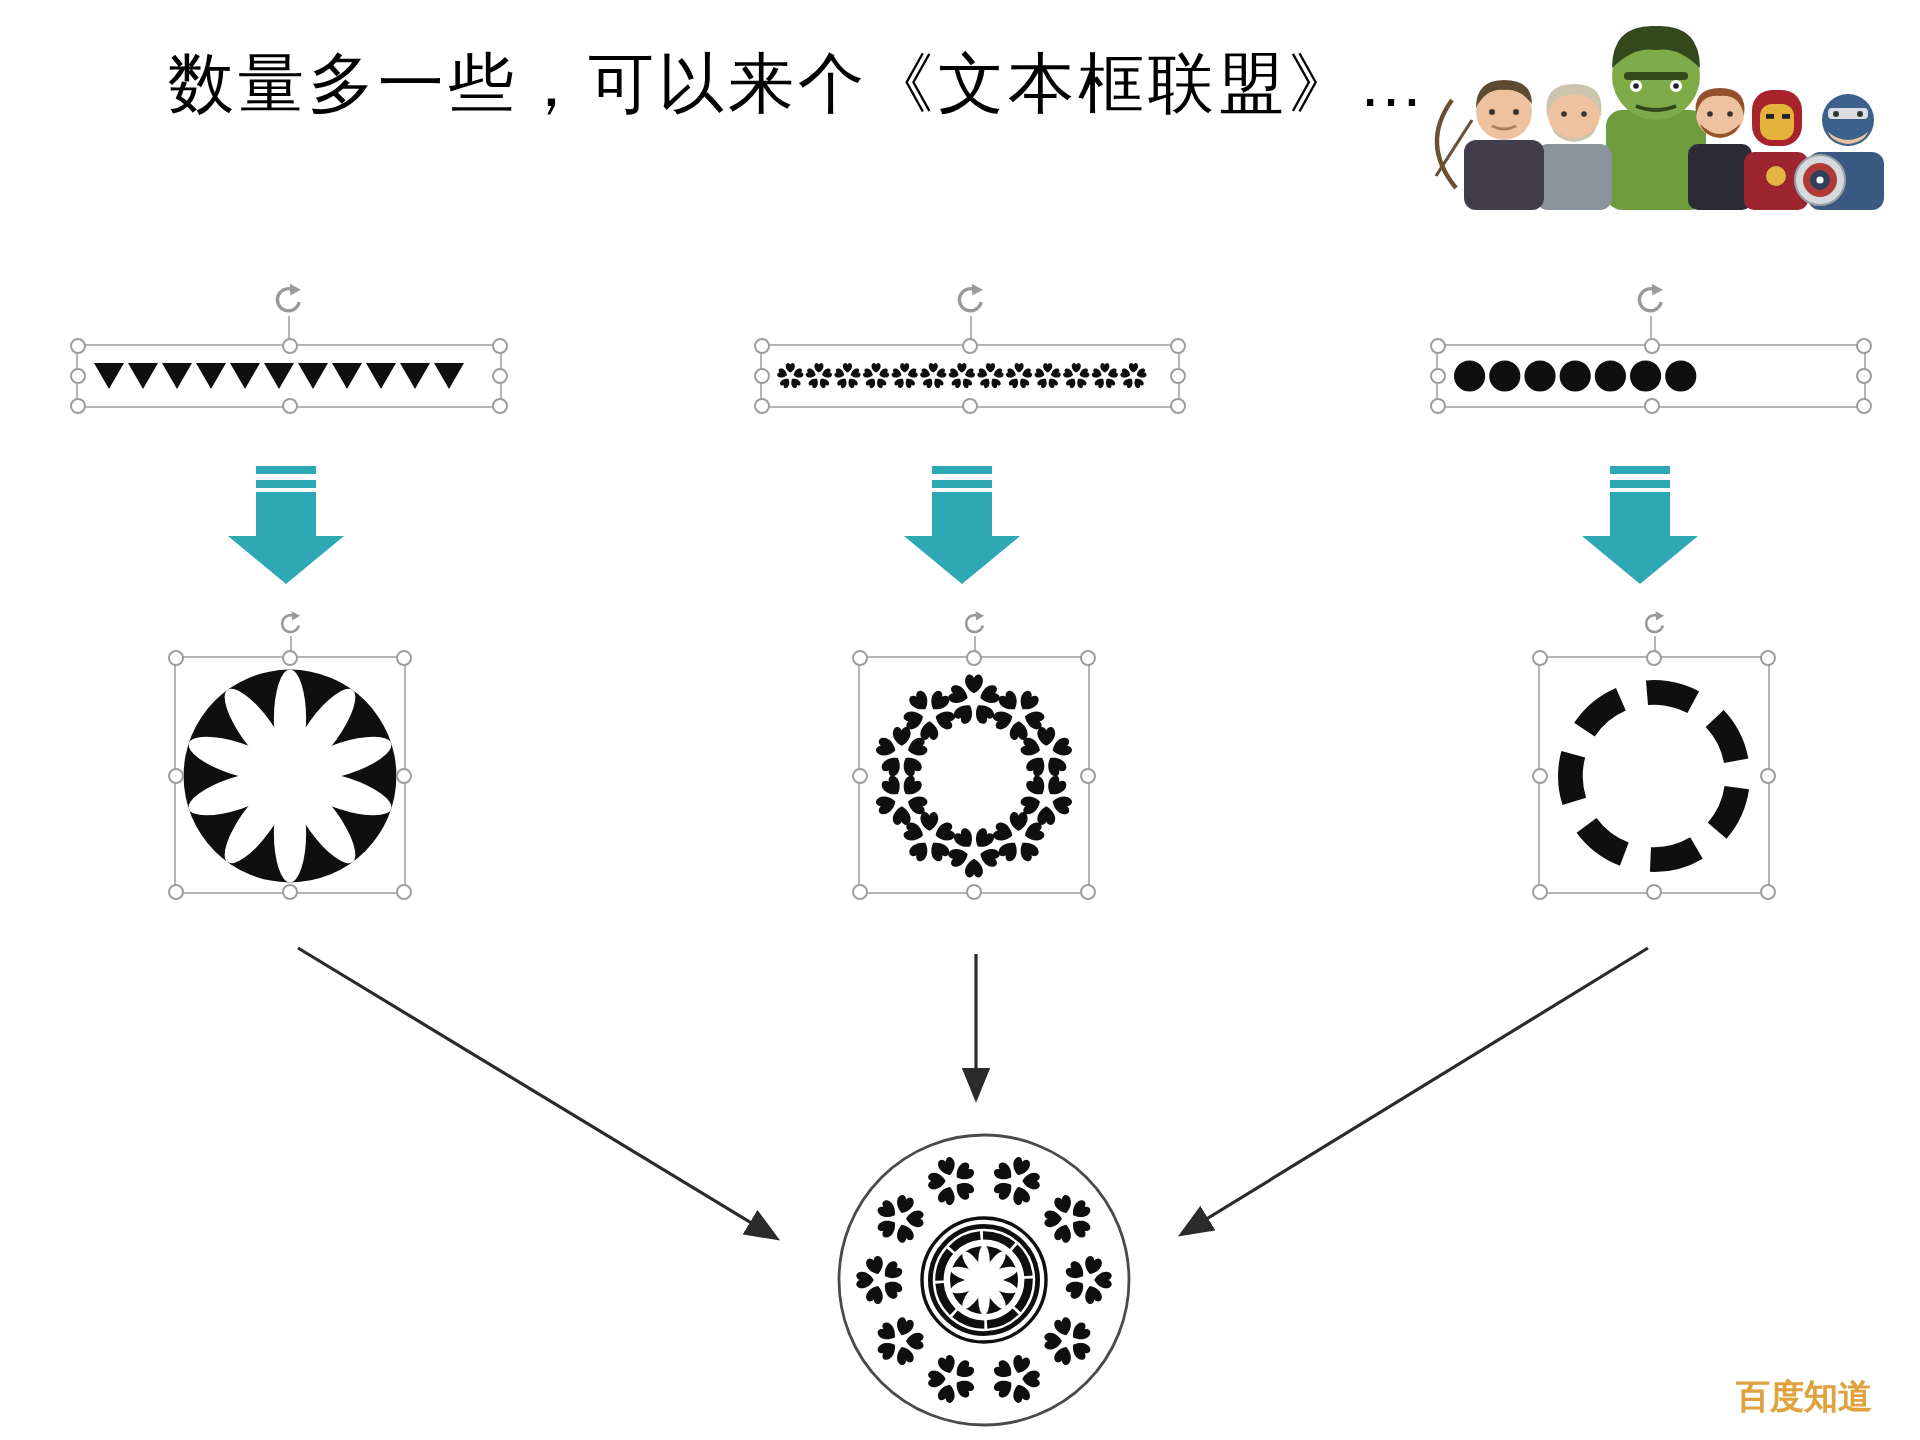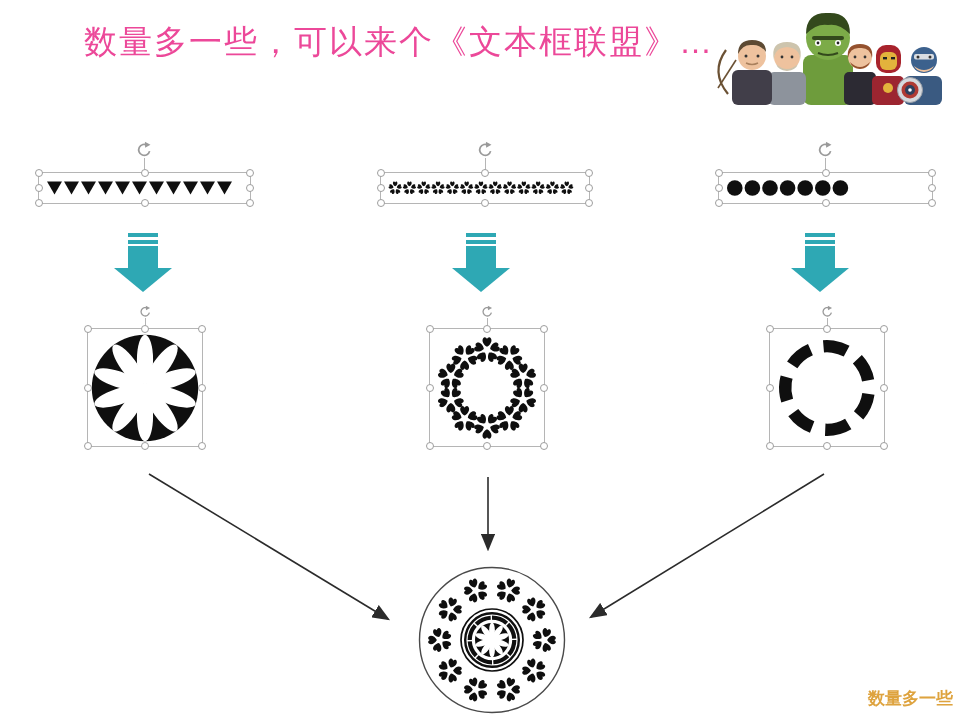--- a/index.html
+++ b/index.html
@@ -39,21 +39,21 @@
           <use href="#petal" transform="rotate(72)"></use>
         <use href="#petal" transform="rotate(144)"></use>
           <use href="#petal" transform="rotate(216)"></use>
         <use href="#petal" transform="rotate(288)"></use>
       </g>
       <polygon id="tri" points="-7.5,-6.5 7.5,-6.5 0,6.5"></polygon>
       <circle id="dotc" r="7.8"></circle>
     </defs>
   </svg>
 
-  <div class="title" style="color: #ec4899; text-align: right;">数量多一些，可以来个《文本框联盟》…</div>
+  <div class="title" style="color: #000000; text-align: right;">数量多一些，可以来个《文本框联盟》…</div>
 
   <svg class="avengers" viewBox="0 0 250 105">
     <g>
       <rect x="97" y="55" width="50" height="50" rx="8" fill="#6e9c3c"></rect>
       <circle cx="122" cy="38" r="22" fill="#7cab48"></circle>
       <path d="M100,34 Q100,12 122,13 Q144,12 144,34 Q133,23 122,25 Q111,23 100,34 Z" fill="#33491c"></path>
       <rect x="106" y="36" width="32" height="4" rx="2" fill="#33491c"></rect>
       <circle cx="112" cy="43" r="3" fill="#fff"></circle>
         <circle cx="132" cy="43" r="3" fill="#fff"></circle>
       <circle cx="112" cy="43" r="1.4" fill="#222"></circle>
@@ -352,15 +352,15 @@
       <ellipse cx="0" cy="-9.5" rx="2.9" ry="8" fill="#fff" transform="rotate(108)"></ellipse>
       <ellipse cx="0" cy="-9.5" rx="2.9" ry="8" fill="#fff" transform="rotate(144)"></ellipse>
       <ellipse cx="0" cy="-9.5" rx="2.9" ry="8" fill="#fff" transform="rotate(180)"></ellipse>
       <ellipse cx="0" cy="-9.5" rx="2.9" ry="8" fill="#fff" transform="rotate(216)"></ellipse>
       <ellipse cx="0" cy="-9.5" rx="2.9" ry="8" fill="#fff" transform="rotate(252)"></ellipse>
       <ellipse cx="0" cy="-9.5" rx="2.9" ry="8" fill="#fff" transform="rotate(288)"></ellipse>
       <ellipse cx="0" cy="-9.5" rx="2.9" ry="8" fill="#fff" transform="rotate(324)"></ellipse>
       <circle r="2.6" fill="#fff"></circle>
     </svg>
 
-  <div class="watermark" style="color: rgb(222, 163, 62);">数量多一些</div>
+  <div class="watermark" style="color: rgb(222, 163, 62);">百度知道</div>
 
 </div>
 
 </body></html>

